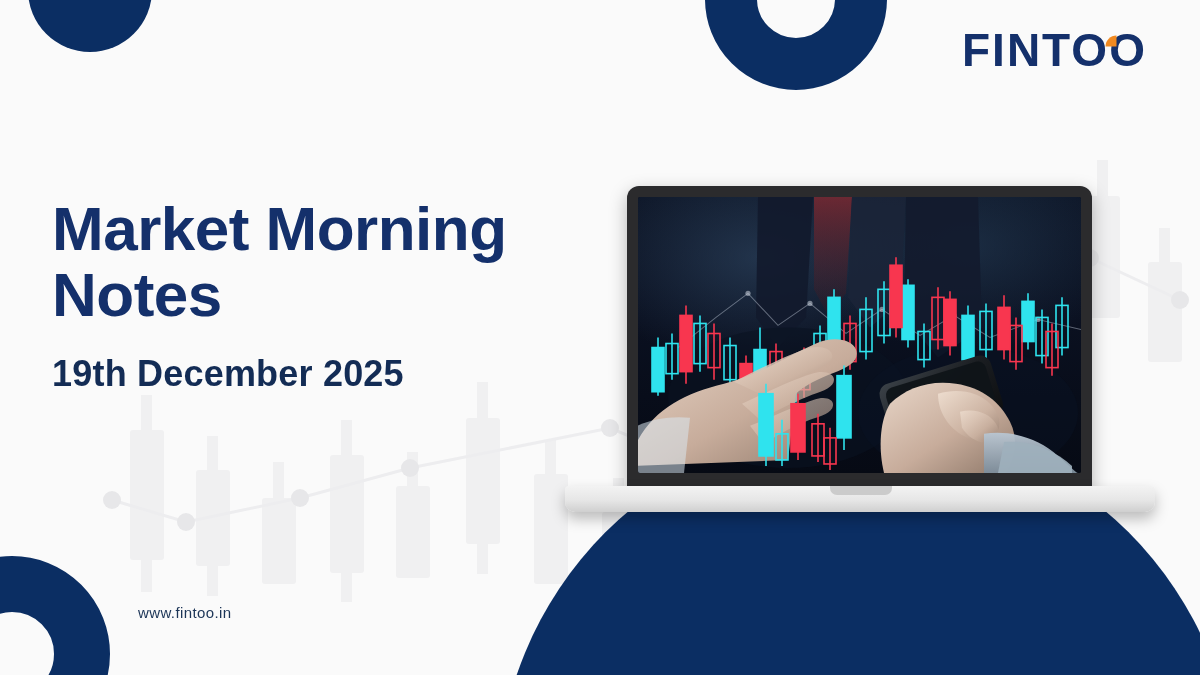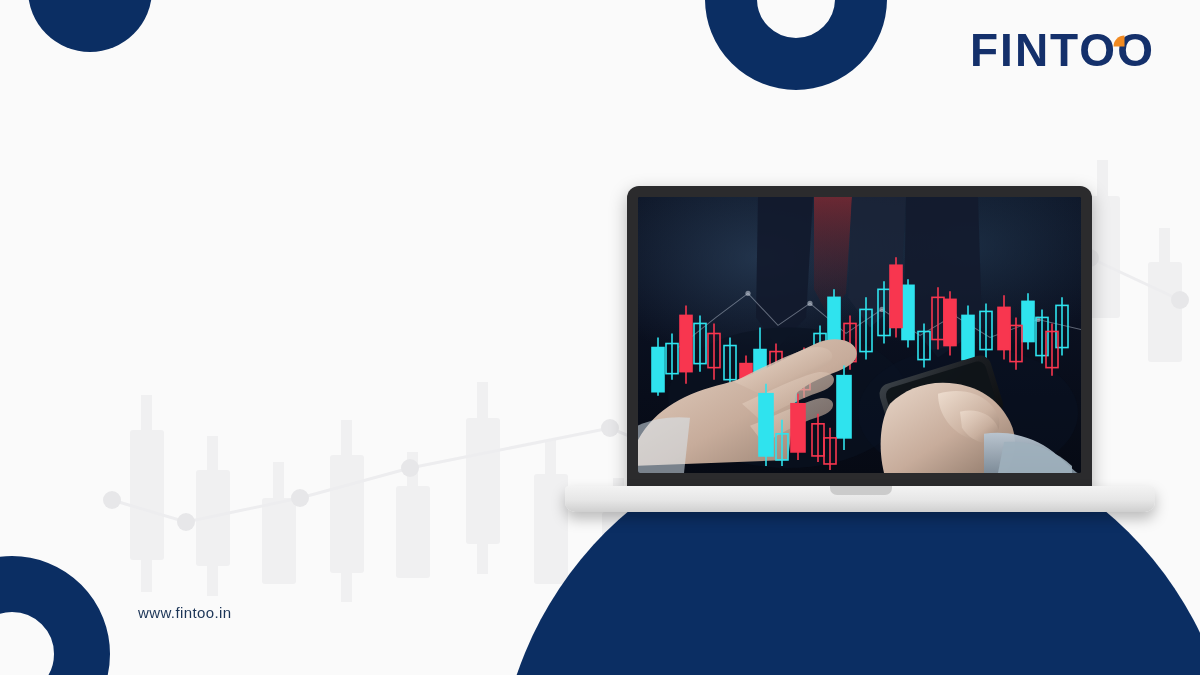--- a/index.html
+++ b/index.html
@@ -50,21 +50,21 @@
   #deco-circle-bottomright{
     left:497px;top:424px;
     width:740px;height:740px;
     border-radius:50%;
     background:#0b2e63;
     z-index:2;
   }
 
   
   #logo{
-    position:absolute;right:32px;top:28px;
+    position:absolute;right:40px;top:28px;
     z-index:6;
     display:flex;align-items:flex-start;
   }
 
   
   #text-block{
     position:absolute;left:52px;top:196px;
     z-index:6;width:560px;
   }
   #headline{
@@ -212,20 +212,27 @@
 
   <div id="logo">
     <svg width="198" height="52" viewBox="0 0 198 52">
       <g fill="#14306b" font-family="Liberation Sans, sans-serif" font-size="46" font-weight="bold" letter-spacing="2">
         <text x="0" y="38" id="logo-svg-text">FINTOO</text>
       </g>
       <path d="M 143.5 18.5 A 11 11 0 0 1 154.5 7.5 L 154.5 18.5 Z" fill="#f18a21" transform="rotate(0 149 18.5)"></path>
     </svg>
   </div>
 
+  <div id="text-block">
+    <h1 id="headline">
+      <span>Market Morning</span><br>
+      <span>Notes</span>
+    </h1>
+    <div id="subtitle">19th December 2025</div>
+  </div>
 
   <div id="website">www.fintoo.in</div>
 
   <div id="laptop">
     <div id="laptop-lid">
       <div id="laptop-screen">
 
         <svg id="screen-photo" viewBox="0 0 443 275" preserveAspectRatio="none">
           <defs>
             <linearGradient id="bgDark" x1="0" y1="0" x2="0" y2="1">

